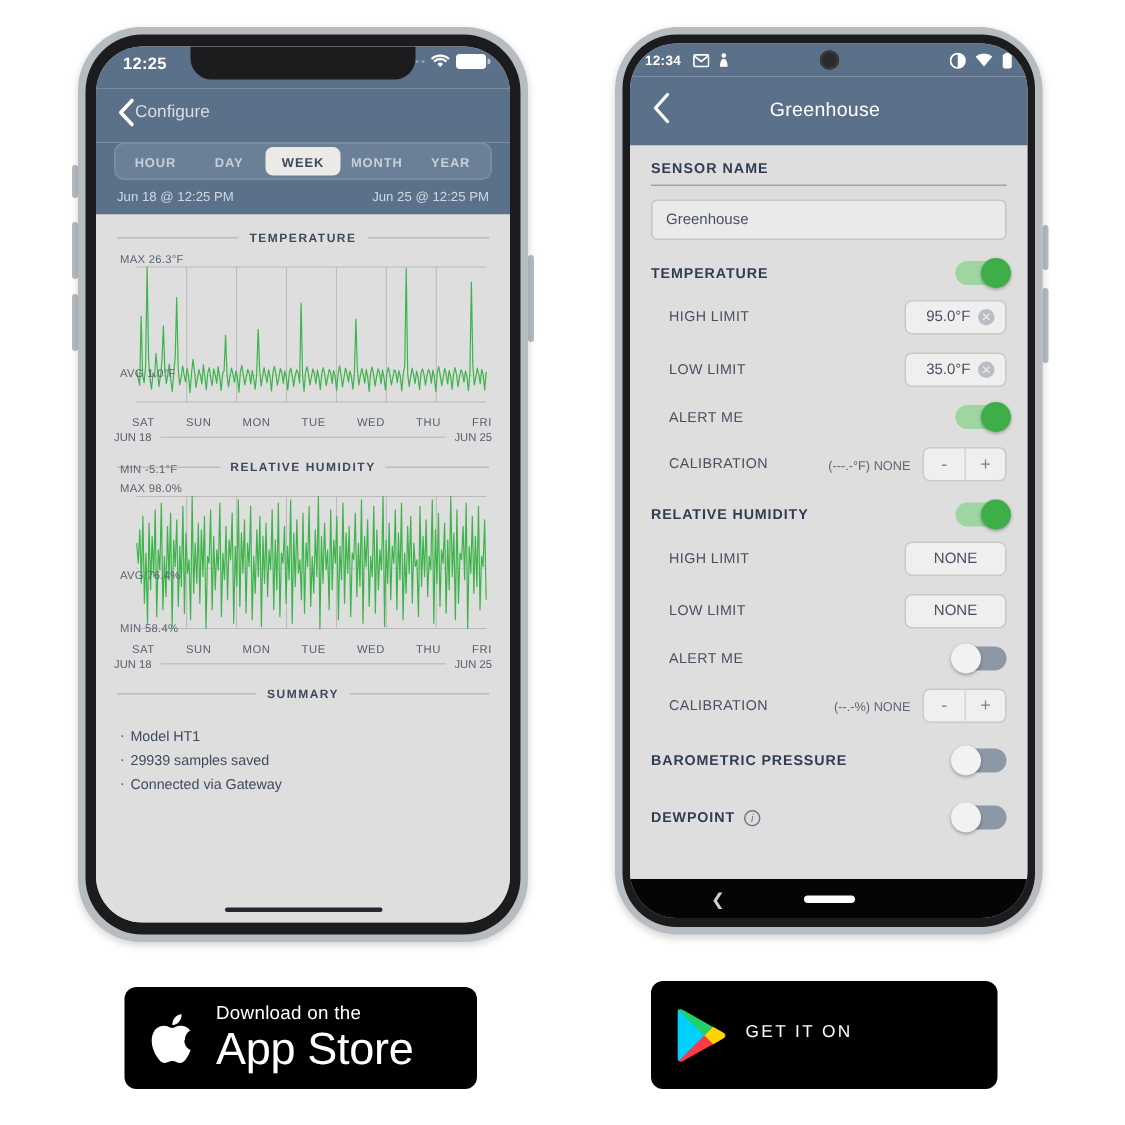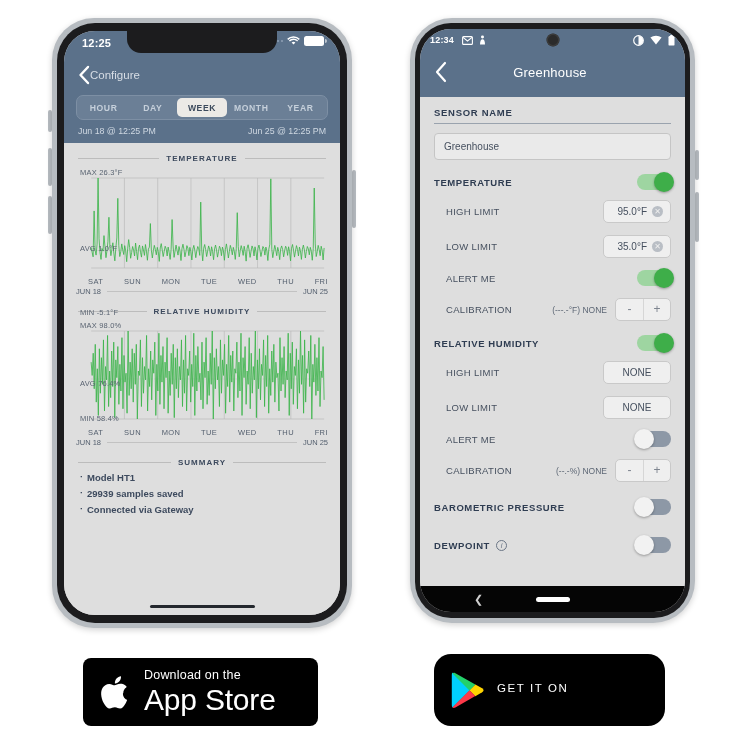--- a/index.html
+++ b/index.html
@@ -148,21 +148,21 @@
   }
   .date-row {
     display: flex; align-items: center; gap: 6px;
     font-size: 7.5px; color: #55606f; padding: 1px 2px 0 2px;
   }
   .date-row .rule { flex:1; height:1px; background:#c2c2c2; }
   .stat-lbl {
     position: absolute; font-size: 7.5px; color: #5a6472;
     letter-spacing: .2px; white-space: nowrap;
   }
-  .summary-list { margin: 2px 6px 0 6px; font-weight: bold; }
+  .summary-list { margin: 16px 6px 0 6px; }
   .summary-list li {
     list-style: none; font-size: 9.5px; color: #3d4a5e;
     margin-bottom: 5px; position: relative; padding-left: 7px;
   }
   .summary-list li:before {
     content: '·'; position: absolute; left: 0; top: -1px; color: #3d4a5e;
   }
   .home-indicator {
     width: 105px; height: 3.5px; border-radius: 2px;
     background: #24282e; margin: auto auto 7px auto;
@@ -281,21 +281,21 @@
   .badge {
     position:absolute; background:#000; border-radius:8px;
     display:flex; align-items:center;
   }
   #badge-appstore {
     left: 83px; top: 658px; width: 235px; height: 68px;
     padding: 0 16px; gap: 13px;
   }
   #badge-googleplay {
     left: 434px; top: 654px; width: 231px; height: 72px;
-    padding: 0 16px; gap: 13px; border-radius: 17px;
+    padding: 0 16px; gap: 13px;
   }
   .badge-txt { display:flex; flex-direction:column; line-height:1; }
   .badge-small {
     color:#fff; font-size:12.5px; letter-spacing:.2px; margin-bottom:3px;
   }
   .badge-big { color:#fff; font-size:30px; letter-spacing:-.2px; }
   .badge-small.caps { font-size:11.5px; letter-spacing:1.6px; font-weight:500; }
   .badge-big.play { font-size:26px; }
 </style>
 </head>

